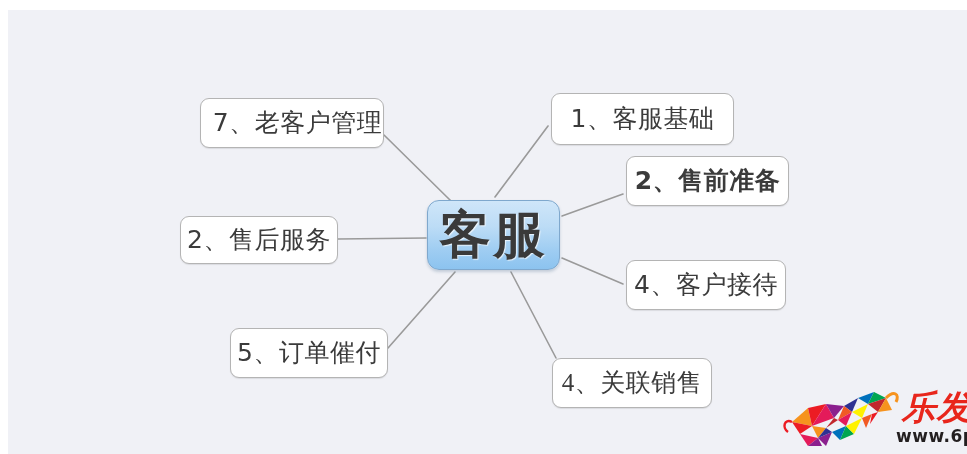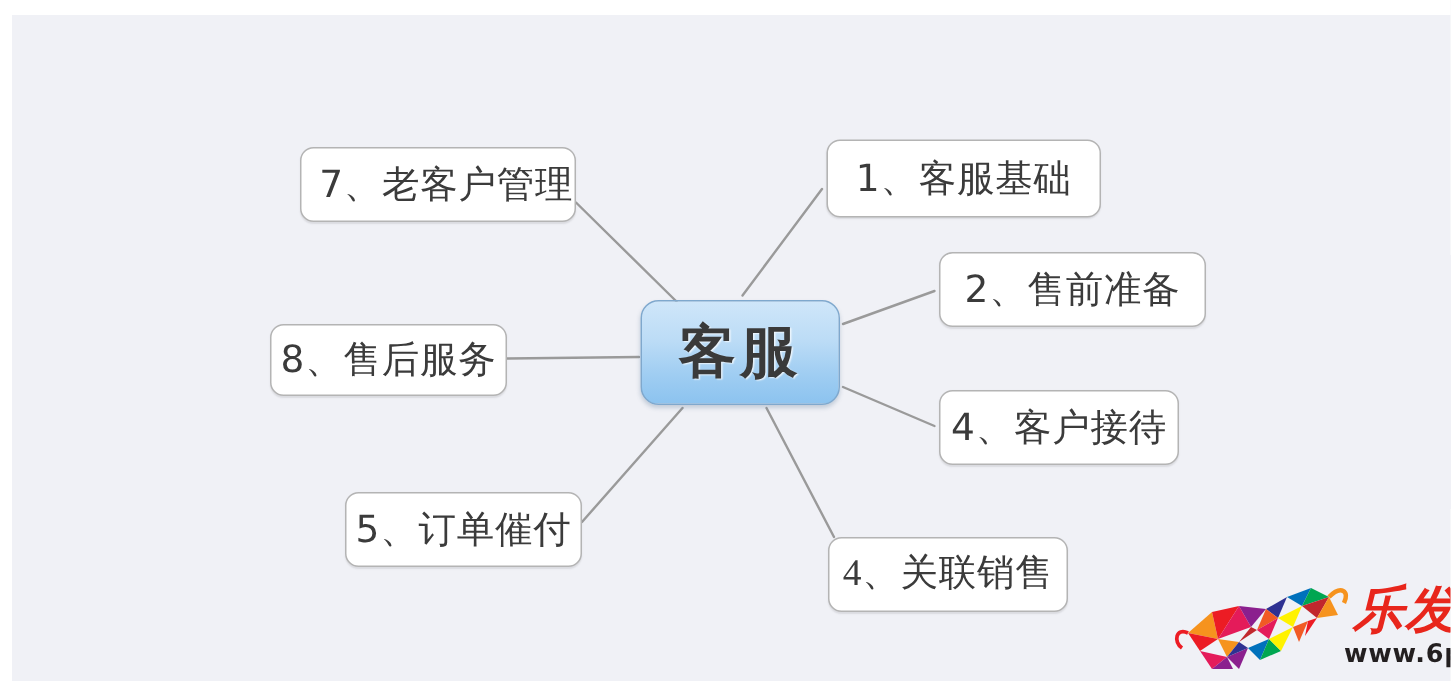--- a/index.html
+++ b/index.html
@@ -50,21 +50,21 @@
     display: block;
     line-height: 1;
     padding-bottom: 2px;
   }
   #node-center {
     border-radius: 12px;
     border: 1.4px solid #7fa8cd;
     background: linear-gradient(to bottom, #cfe6f9 0%, #bcdcf6 38%, #9fcdf2 72%, #8cc3ef 100%);
     box-shadow: 0 2px 3px rgba(90,120,150,0.30);
     color: #3a3a3a;
-    font-size: 38px;
+    font-size: 51px;
     font-weight: bold;
     text-shadow: 1px 1px 1px rgba(255,255,255,0.75);
     letter-spacing: 3px;
   }
   #watermark {
     position: absolute;
     display: flex;
     align-items: flex-start;
   }
   #watermark-bull {
@@ -111,34 +111,34 @@
       <line x1="376" y1="125" x2="443" y2="191" stroke="#9a9a9a" stroke-width="1.6" stroke-linecap="round"></line>
     </svg>
 
   <div class="node" id="node-center" style="left: 419px; top: 190px; width: 133px; height: 70px;">
     <span class="node-label">客服</span>
   </div>
 
   <div class="node" style="left: 543px; top: 62px; width: 183px; height: 52px; margin-top: 21px;">
     <span class="node-label">1、客服基础</span>
   </div>
-  <div class="node" style="left: 618px; top: 158px; width: 178px; height: 50px;">
+  <div class="node" style="left: 618px; top: 146px; width: 163px; height: 50px; font-weight: bold;">
     <span class="node-label">2、售前准备</span>
   </div>
   <div class="node" style="left: 618px; top: 250px; width: 160px; height: 50px;">
     <span class="node-label">4、客户接待</span>
   </div>
   <div class="node" style="left: 544px; top: 348px; width: 160px; height: 50px; font-family: Liberation Serif, serif;">
     <span class="node-label">4、关联销售</span>
   </div>
   <div class="node" style="left: 222px; top: 318px; width: 158px; height: 50px;">
     <span class="node-label">5、订单催付</span>
   </div>
   <div class="node" style="left: 172px; top: 206px; width: 158px; height: 48px;">
-    <span class="node-label">8、售后服务</span>
+    <span class="node-label">2、售后服务</span>
   </div>
   <div class="node" style="left: 192px; top: 88px; width: 184px; height: 50px; padding-left: 11px;">
     <span class="node-label">7、老客户管理</span>
   </div>
 
   <div id="watermark" style="left: 774px; top: 378px;">
     <svg id="watermark-bull" width="118" height="60" viewBox="0 0 118 60">
       <g id="bull-shape">
           <polygon points="10,34 26,20 30,38" fill="#f6931e"></polygon>
           <polygon points="26,20 44,16 30,38" fill="#ec1c24"></polygon>

